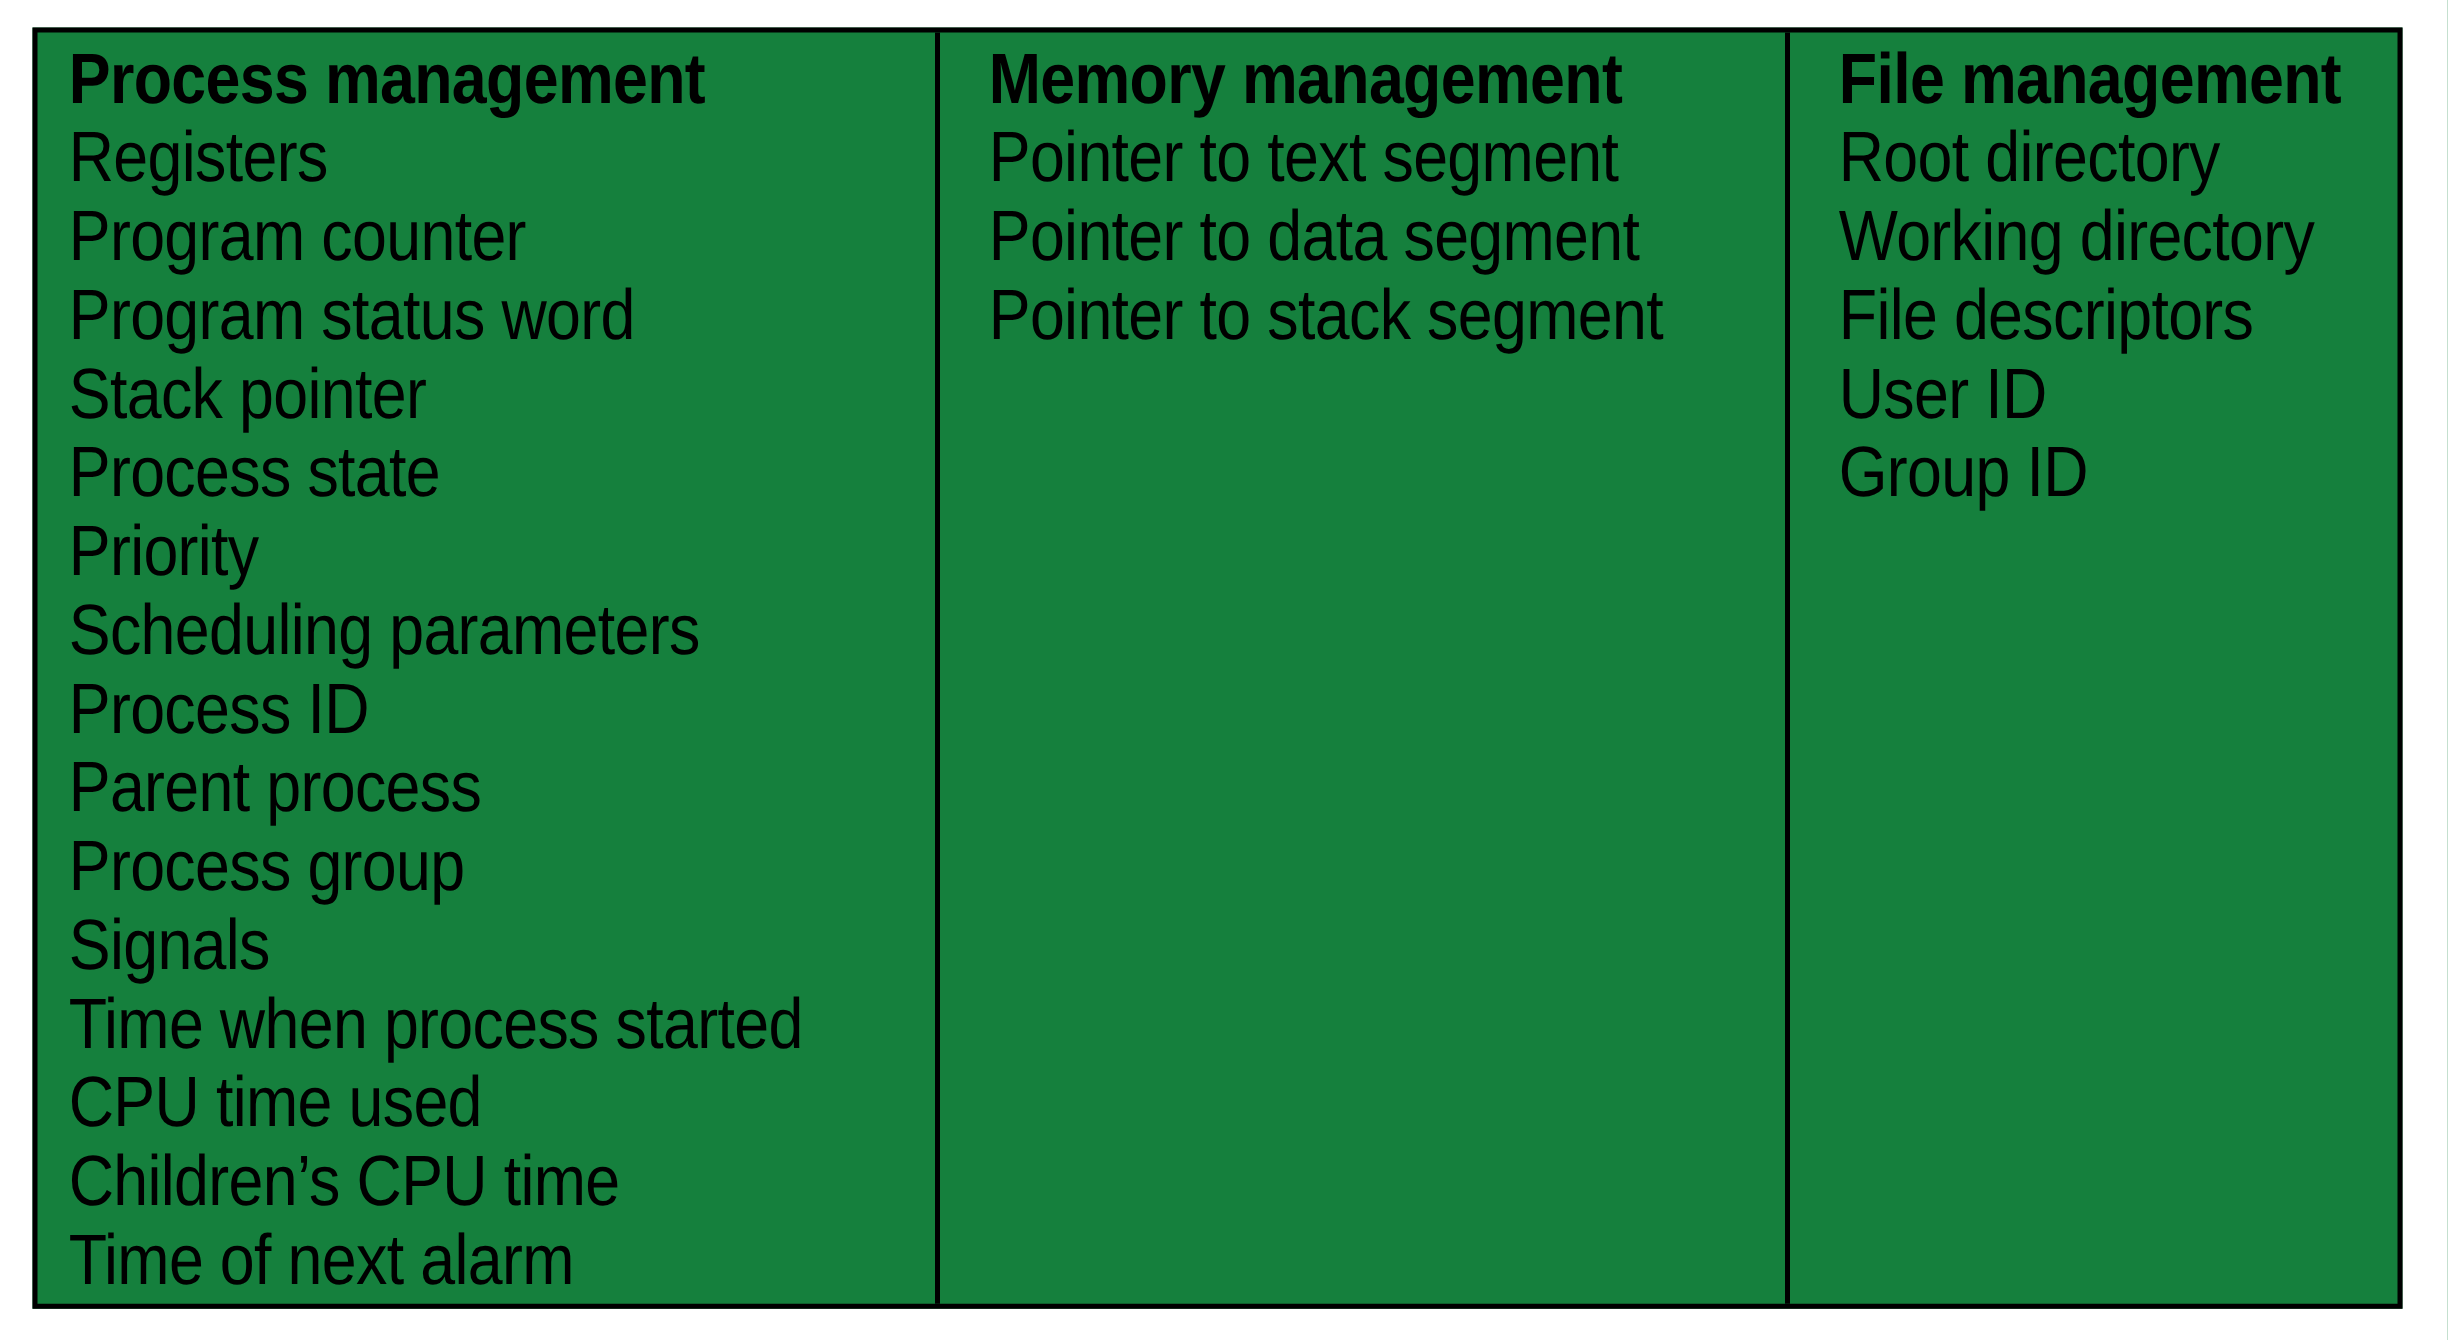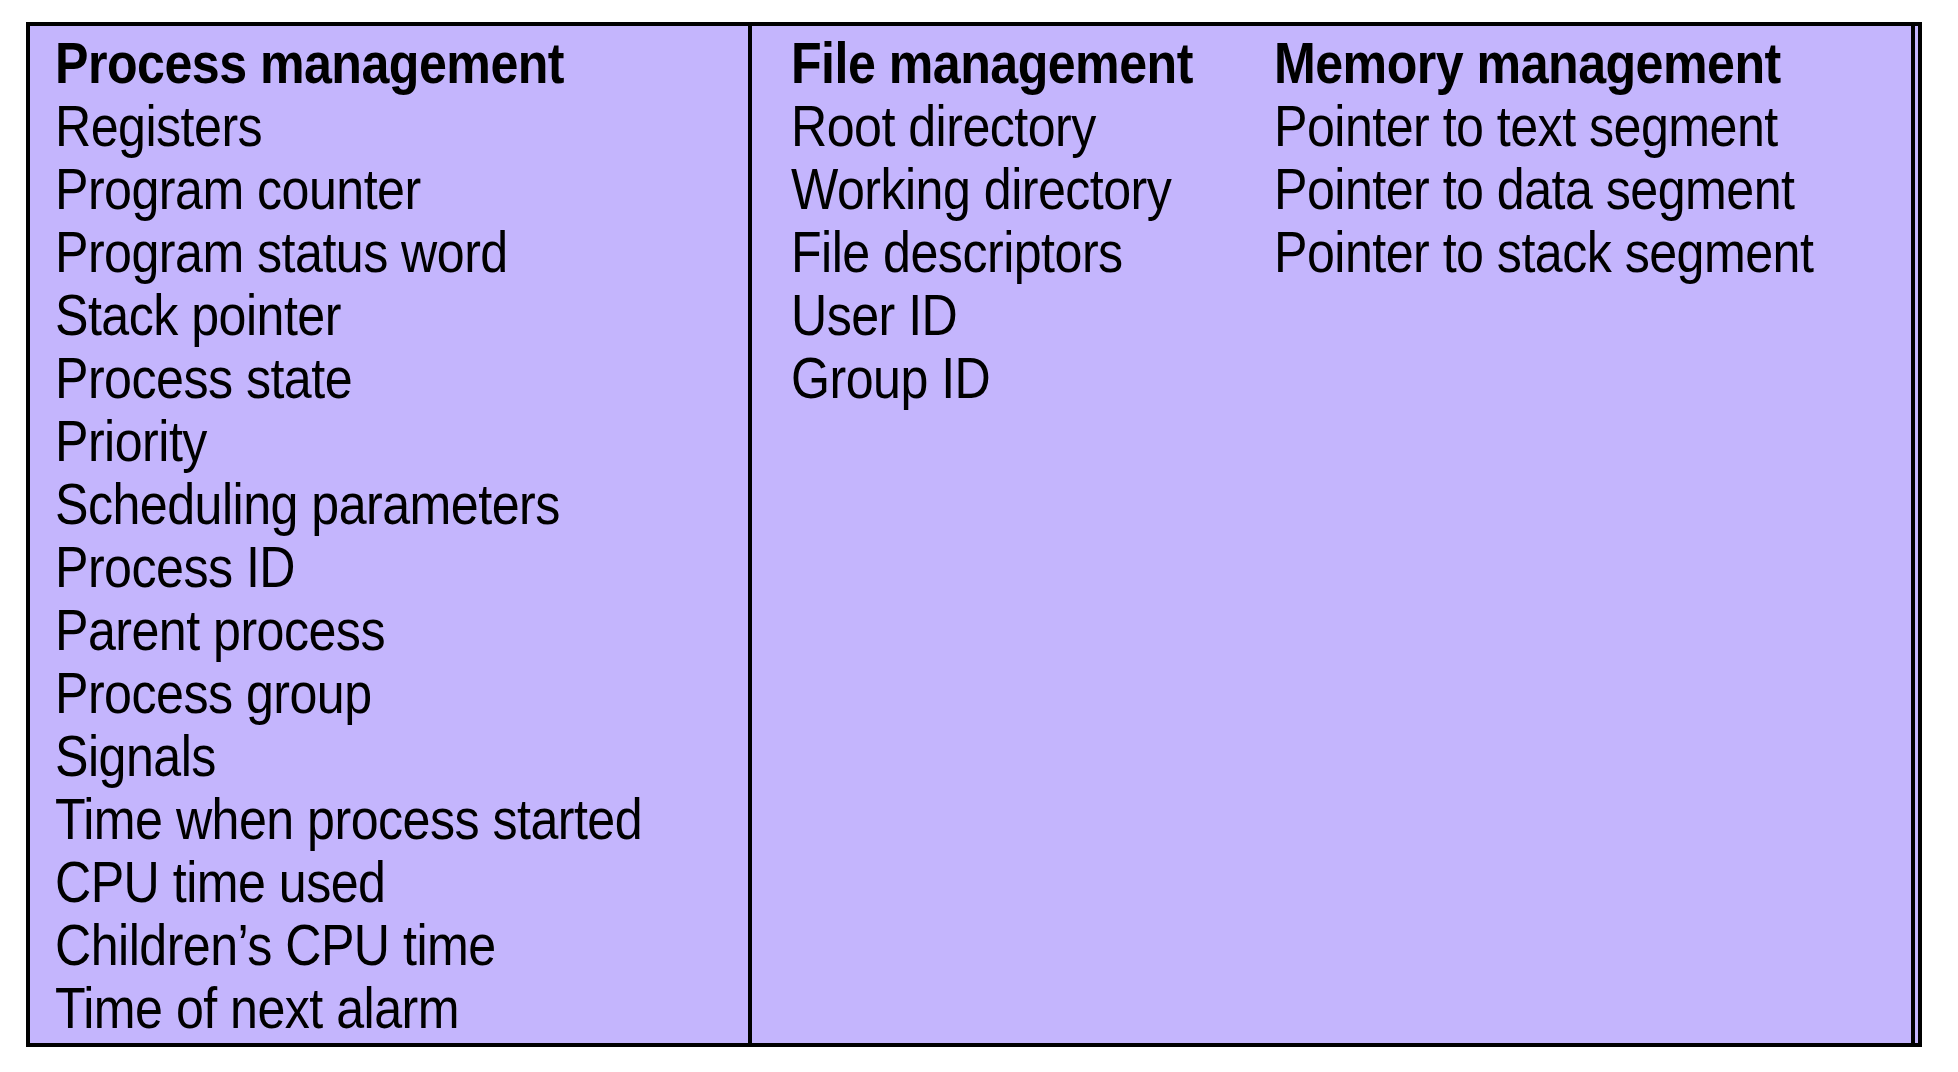--- a/index.html
+++ b/index.html
@@ -16,21 +16,21 @@
   }
 
   #pcb-table {
     position: absolute;
     left: 26px;
     top: 22px;
     width: 1896px;
     height: 1025px;
     box-sizing: border-box;
     border: 4px solid #000000;
-    background: #c4b5fd;
+    background: #15803d;
     display: flex;
     flex-direction: row;
     align-items: stretch;
   }
 
   .pcb-column {
     position: relative;
     box-sizing: border-box;
     padding-top: 6px;
     overflow: hidden;
@@ -86,29 +86,29 @@
     <div class="col-entry">Process ID</div>
     <div class="col-entry">Parent process</div>
     <div class="col-entry">Process group</div>
     <div class="col-entry">Signals</div>
     <div class="col-entry">Time when process started</div>
     <div class="col-entry">CPU time used</div>
     <div class="col-entry">Children’s CPU time</div>
     <div class="col-entry">Time of next alarm</div>
   </div>
 
+  <div class="pcb-column col-memory">
+    <div class="col-title">Memory management</div>
+    <div class="col-entry">Pointer to text segment</div>
+    <div class="col-entry">Pointer to data segment</div>
+    <div class="col-entry">Pointer to stack segment</div>
+  </div>
+
   <div class="pcb-column col-file">
     <div class="col-title">File management</div>
     <div class="col-entry">Root directory</div>
     <div class="col-entry">Working directory</div>
     <div class="col-entry">File descriptors</div>
     <div class="col-entry">User ID</div>
     <div class="col-entry">Group ID</div>
   </div>
 
-  <div class="pcb-column col-memory">
-    <div class="col-title">Memory management</div>
-    <div class="col-entry">Pointer to text segment</div>
-    <div class="col-entry">Pointer to data segment</div>
-    <div class="col-entry">Pointer to stack segment</div>
-  </div>
-
 </div>
 
 </body></html>

